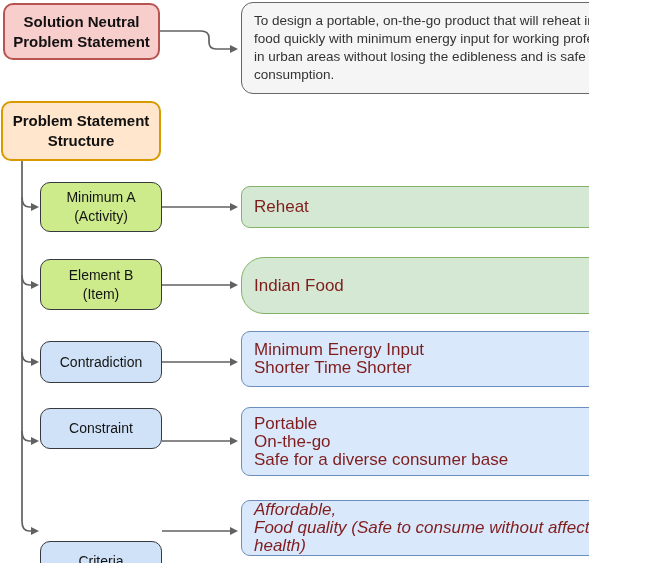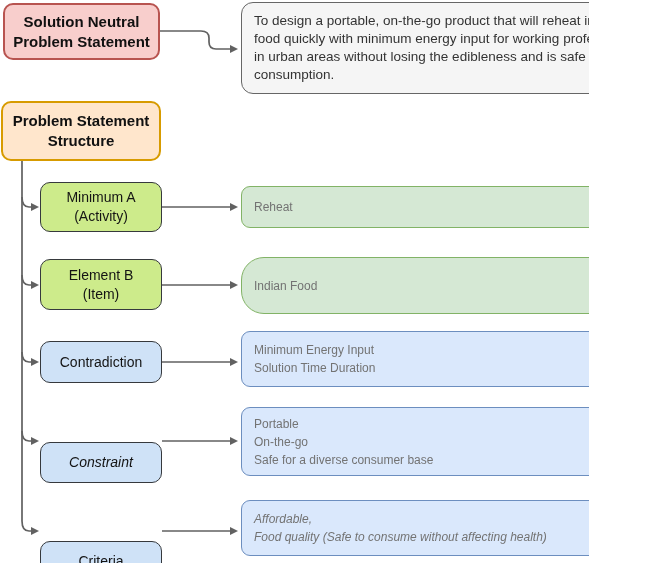--- a/index.html
+++ b/index.html
@@ -71,22 +71,22 @@
   .label-blue  { background: #cfe2f7; }
 
   
   .value-box {
     left: 241px; width: 417px;
     border-radius: 9px;
     align-items: flex-start;
     justify-content: center;
     text-align: left;
     padding: 0 12px;
-    font-size: 12px; line-height: 18px;
-    color: #737373;
+    font-size: 17px; line-height: 18px;
+    color: #7f1d1d;
   }
   .value-green { background: #d5e8d4; border: 1.5px solid #82b366; }
   .value-blue  { background: #dae8fc; border: 1.5px solid #6c8ebf; }
 
   #connector-layer {
     position: absolute;
     left: 0; top: 0;
     width: 661px; height: 563px;
     pointer-events: none;
   }
@@ -145,24 +145,24 @@
   </div>
   <div class="node value-box value-green" style="top:257px;height:57px;border-radius:23px;">
     <div class="line">Indian Food</div>
   </div>
 
   <div class="node label-box label-blue" style="top:341px;height:42px;">
     <div class="line">Contradiction</div>
   </div>
   <div class="node value-box value-blue" style="top:331px;height:56px;">
     <div class="line">Minimum Energy Input</div>
-    <div class="line">Solution Time Duration</div>
+    <div class="line">Shorter Time Shorter</div>
   </div>
 
-  <div class="node label-box label-blue" style="top:442px;height:41px;font-style:italic;">
+  <div class="node label-box label-blue" style="top:408px;height:41px;">
     <div class="line">Constraint</div>
   </div>
   <div class="node value-box value-blue" style="top:407px;height:69px;">
     <div class="line">Portable</div>
     <div class="line">On-the-go</div>
     <div class="line">Safe for a diverse consumer base</div>
   </div>
 
   <div class="node label-box label-blue" style="top:528px;height:41px;margin-top:13px;">
     <div class="line">Criteria</div>

